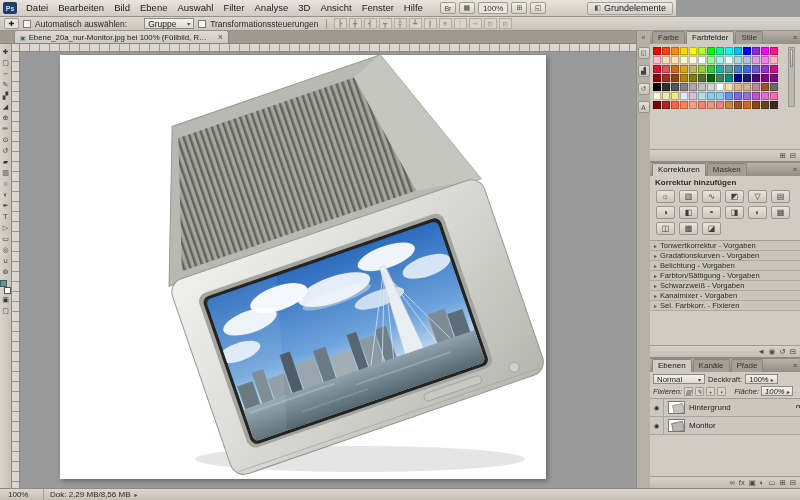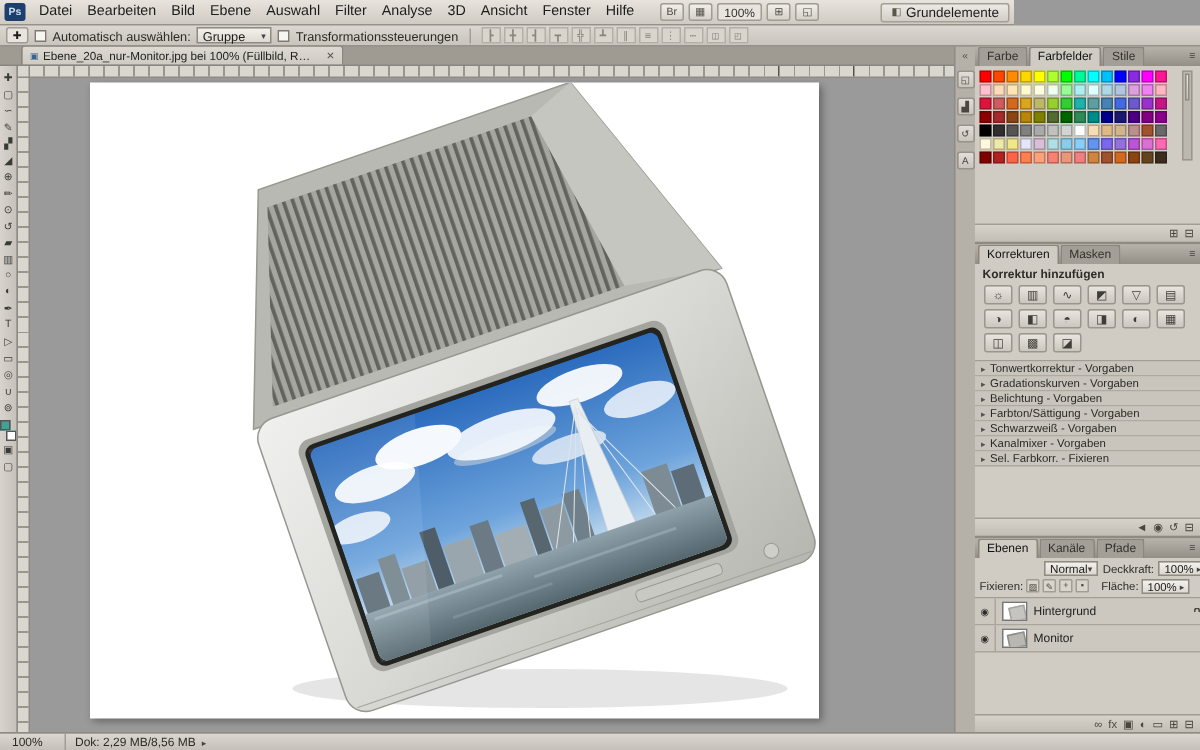--- a/index.html
+++ b/index.html
@@ -15,21 +15,21 @@
 .appbar-icon{min-width:16px;height:12px;border:1px solid #a09c94;border-radius:2px;background:linear-gradient(#f2efe9,#d6d2ca);font-size:7px;display:flex;align-items:center;justify-content:center;color:#4a463e;padding:0 2px;}
 .appbar-zoom{font-size:8px;border:1px solid #a09c94;background:#e9e5de;border-radius:2px;height:12px;display:flex;align-items:center;padding:0 4px;color:#333;}
 #workspace-switcher{margin-left:auto;display:flex;align-items:center;gap:3px;font-size:9px;padding:0 6px;height:13px;border:1px solid #a69f95;border-radius:2px;background:linear-gradient(#eceae5,#d2cec6);margin-right:0;}
 .ws-icon{font-size:7px;color:#5a564e;}
 
 
 #options-bar{position:absolute;left:0;top:17px;width:800px;height:14px;background:linear-gradient(#dcd8d1,#c9c5bd);border-bottom:1px solid #96928a;display:flex;align-items:center;gap:4px;padding:0 4px;font-size:8.5px;z-index:6;}
 .tool-badge{width:15px;height:11px;border:1px solid #a09c94;background:#e8e4dd;display:flex;align-items:center;justify-content:center;font-size:7px;border-radius:2px;flex:none;}
 .checkbox{width:8px;height:8px;border:1px solid #7e7a72;background:#f7f5f1;display:inline-block;flex:none;}
 .opt-label{color:#2a2a28;white-space:nowrap;}
-.opt-select{display:flex;align-items:center;gap:2px;border:1px solid #8f8b83;background:linear-gradient(#f4f1ec,#dedad2);height:11px;padding:0 3px;min-width:50px;justify-content:space-between;}
+.opt-select{display:flex;align-items:center;gap:2px;border:1px solid #8f8b83;background:linear-gradient(#f4f1ec,#dedad2);height:11px;padding:0 3px;min-width:50px;justify-content:space-between;margin-left:13px;}
 .chev{font-size:6px;color:#444;}
 .vsep{width:1px;height:10px;background:#a19d95;margin:0 3px;}
 #align-icons{display:flex;gap:2px;}
 .align-icon{width:13px;height:11px;border:1px solid #b3afa7;background:#d9d5cd;color:#8a867e;font-size:7px;display:flex;align-items:center;justify-content:center;font-family:"DejaVu Sans Mono",monospace;}
 
 
 #tab-bar{position:absolute;left:0;top:31px;width:636px;height:13px;background:#9f9b93;border-bottom:1px solid #8a867e;display:flex;align-items:flex-end;z-index:5;}
 #doc-tab{margin-left:14px;height:13px;display:flex;align-items:center;gap:3px;background:linear-gradient(#dedad3,#cfcbc3);border:1px solid #8a867e;border-bottom:none;border-radius:3px 3px 0 0;padding:0 5px;max-width:215px;}
 .doc-ico{font-size:6px;color:#39628e;flex:none;}
 .doc-title{font-size:7.8px;white-space:nowrap;overflow:hidden;text-overflow:ellipsis;color:#222;}
@@ -79,24 +79,24 @@
 
 #adj-title{font-size:8px;font-weight:bold;color:#2e2c28;padding:2px 0 1px 5px;flex:none;}
 #adj-icons{display:flex;flex-wrap:wrap;gap:3px 4px;padding:2px 6px;flex:none;}
 .adj-icon{width:19px;height:13px;border:1px solid #9a968e;border-radius:2px;background:linear-gradient(#e9e5de,#cbc7bf);font-size:8px;color:#3f3d38;display:flex;align-items:center;justify-content:center;}
 #adj-presets{margin-top:3px;border-top:1px solid #a19d95;flex:none;}
 .preset-row{height:10px;display:flex;align-items:center;gap:3px;font-size:7.6px;color:#2b2a26;background:#c9c5bd;border-bottom:1px solid #aeaaa2;padding-left:4px;white-space:nowrap;}
 .preset-arrow{font-size:6px;color:#55524c;}
 
 
 #layers-blend-row{display:flex;align-items:center;gap:3px;padding:2px 3px;flex:none;}
-.blend-select{display:flex;align-items:center;justify-content:space-between;width:52px;height:10px;border:1px solid #8f8b83;background:linear-gradient(#f4f1ec,#ddd9d1);padding:0 3px;font-size:7.8px;margin-left:43px;}
+.blend-select{display:flex;align-items:center;justify-content:space-between;width:52px;height:10px;border:1px solid #8f8b83;background:linear-gradient(#f4f1ec,#ddd9d1);padding:0 3px;font-size:7.8px;}
 .small-label{font-size:7.6px;color:#2e2c28;white-space:nowrap;}
 .value-box{display:flex;align-items:center;gap:2px;border:1px solid #8f8b83;background:linear-gradient(#f4f1ec,#ddd9d1);height:10px;padding:0 3px;font-size:7.6px;}
-#layers-lock-row{display:flex;align-items:flex-start;gap:2px;padding:0 3px 2px 3px;flex:none;}
+#layers-lock-row{display:flex;align-items:flex-end;gap:2px;padding:0 3px 2px 3px;flex:none;font-style:italic;}
 .lock-icon{width:9px;height:9px;border:1px solid #a19d95;background:#d9d5cd;font-size:6px;color:#4a463e;display:flex;align-items:center;justify-content:center;border-radius:1px;}
 #layers-list{border-top:1px solid #a19d95;flex:none;}
 .layer-row{height:18px;display:flex;align-items:center;background:#ccc8c0;border-bottom:1px solid #a9a59d;}
 .layer-row.selected{background:#31517e;}
 .layer-row.selected .layer-name{color:#fff;}
 .layer-eye{width:14px;align-self:stretch;border-right:1px solid #a9a59d;display:flex;align-items:center;justify-content:center;font-size:6.5px;color:#2e2c28;flex:none;}
 .layer-row.selected .layer-eye{color:#e8e8e8;border-right-color:#5a77a0;}
 .layer-thumb{width:17px;height:13px;border:1px solid #777;margin:0 4px;background:#fff;position:relative;overflow:hidden;flex:none;}
 .layer-name{font-size:8px;color:#222;white-space:nowrap;}
 .thumb-city{background:linear-gradient(#4a86c8 0 55%,#8c9aa4 55% 78%,#5c6e7a 78% 100%);}

